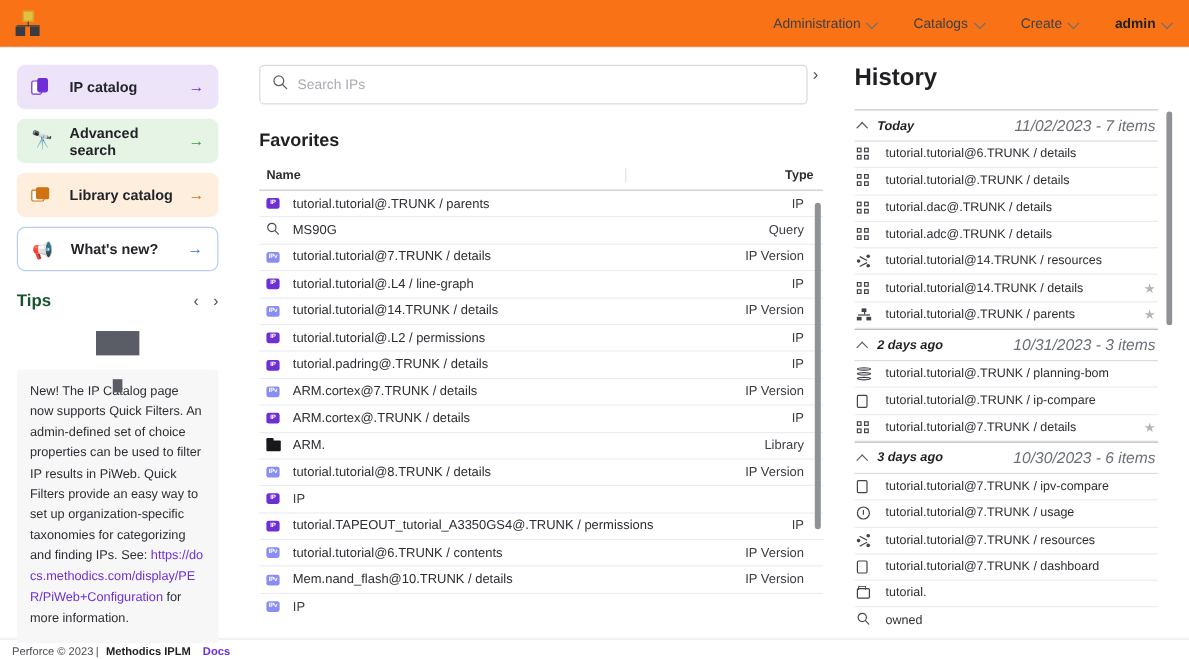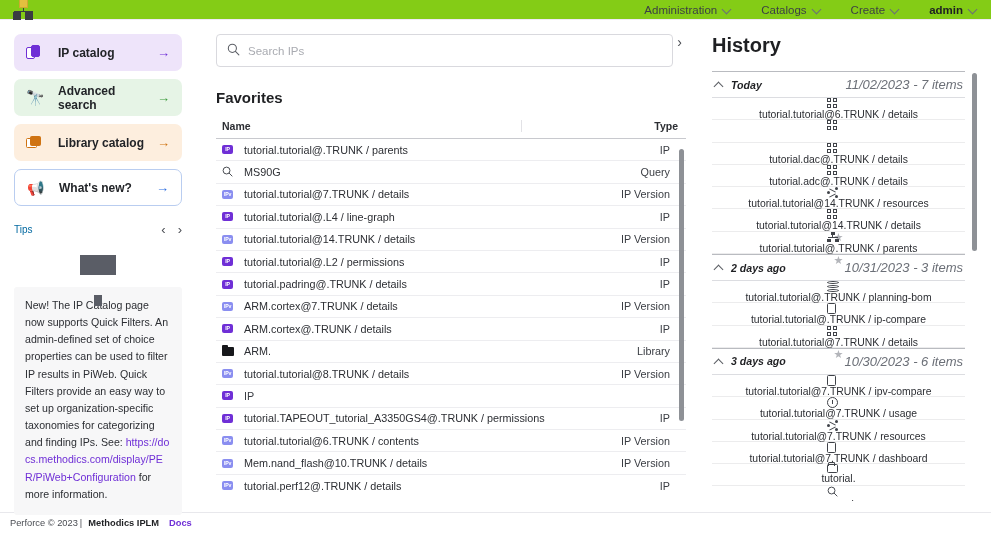--- a/index.html
+++ b/index.html
@@ -6,26 +6,26 @@
   html, body {
     width: 991px; height: 549px;
     font-family: "Liberation Sans", sans-serif;
     background: #ffffff;
     color: #1f2023;
     overflow: hidden;
   }
 
   
   .topbar {
-    height: 20px;
+    height: 40px;
     border-bottom: 1px solid #efe9f4;
     display: flex;
     align-items: center;
     padding: 0 14px 0 10px;
-    background: #84cc16;
+    background: #f97316;
   }
   .logo { width: 26px; height: 24px; position: relative; }
   .logo .node-top {
     position: absolute; left: 9px; top: 1px;
     width: 9px; height: 9px;
     background: #e3c03f; border: 1px solid #cfa92f;
   }
   .logo .stem {
     position: absolute; left: 13px; top: 10px;
     width: 1px; height: 4px; background: #3a3c42;
@@ -97,21 +97,21 @@
   .ico-folder i:nth-child(2) { left: 4px; top: 0px; width: 11px; height: 10px; background:#cf7312; }
 
   .ico-tel { font-size: 15px; color: #3d9b3d; line-height: 1; }
   .ico-meg { font-size: 14px; color: #2f6fe0; line-height: 1; }
 
   
   .tips-head {
     display: flex; align-items: center;
     margin-top: 16px; margin-bottom: 4px;
   }
-  .tips-title { font-size: 10px; font-weight: normal; color: #0369a1; }
+  .tips-title { font-size: 14px; font-weight: bold; color: #14532d; }
   .tips-nav { margin-left: auto; display: flex; gap: 12px; }
   .tips-nav span { font-size: 13px; color: #4a4d53; cursor: pointer; }
 
   .tips-figure { display: flex; justify-content: center; padding: 14px 0 12px; }
   .funnel {
     width: 0; height: 0;
     border-left: 18px solid #5a5d66;
     border-right: 18px solid #5a5d66;
     border-top: 20px solid #5a5d66;
     position: relative;
@@ -216,21 +216,21 @@
     transform: rotate(45deg);
   }
   .hist-group-label { font-size: 10.6px; font-weight: bold; color: #1f2023; }
   .hist-group-meta { margin-left: auto; font-size: 13px; color: #6b6f77; }
 
   .hist-row {
     display: flex; align-items: center;
     height: 22.3px;
     border-bottom: 1px solid #ececed;
     font-size: 10.4px; color: #2c2e33;
-    padding: 0 2px 0 2px; cursor: pointer; flex-direction: column;
+    padding: 0 2px 0 2px; cursor: pointer;
   }
   .hist-row .h-ico { width: 24px; display: flex; align-items: center; color: #44474d; }
   .hist-row .h-name { flex: 1; }
   .star { color: #b3b5ba; font-size: 11px; }
   .g-grid { display: inline-block; width: 11px; height: 11px; position: relative; }
   .g-grid i { position: absolute; width: 4px; height: 4px; border: 1.1px solid #3f4248; }
   .g-grid i:nth-child(1){ left:0; top:0; }
   .g-grid i:nth-child(2){ left:6px; top:0; }
   .g-grid i:nth-child(3){ left:0; top:6px; }
   .g-grid i:nth-child(4){ left:6px; top:6px; }
@@ -493,21 +493,20 @@
             <span class="f-ico">
               <span class="badge ipv">IPv</span>
             </span>
             <span class="f-name">Mem.nand_flash@10.TRUNK / details</span>
             <span class="f-type">IP Version</span>
           </div>
           <div class="fav-row">
             <span class="f-ico">
               <span class="badge ipv">IPv</span>
             </span>
-            <span class="f-name">tutorial.perf12@.TRUNK / details</span>
             <span class="f-type">IP</span>
           </div>
         </div>
       <div class="scrollbar sb-track-fav" style="top:10px; height:272px;"></div>
     </div>
   </div>
 
   <div class="history">
     <div class="hist-title">History</div>
     <div class="hist-scroll">
@@ -530,20 +529,21 @@
           </div>
           <div class="hist-row">
             <span class="h-ico">
               <span class="g-grid">
                 <i></i>
                 <i></i>
                 <i></i>
                 <i></i>
               </span>
             </span>
+            <span class="h-name">tutorial.tutorial@.TRUNK / details</span>
           </div>
           <div class="hist-row">
             <span class="h-ico">
               <span class="g-grid">
                 <i></i>
                 <i></i>
                 <i></i>
                 <i></i>
               </span>
             </span>

